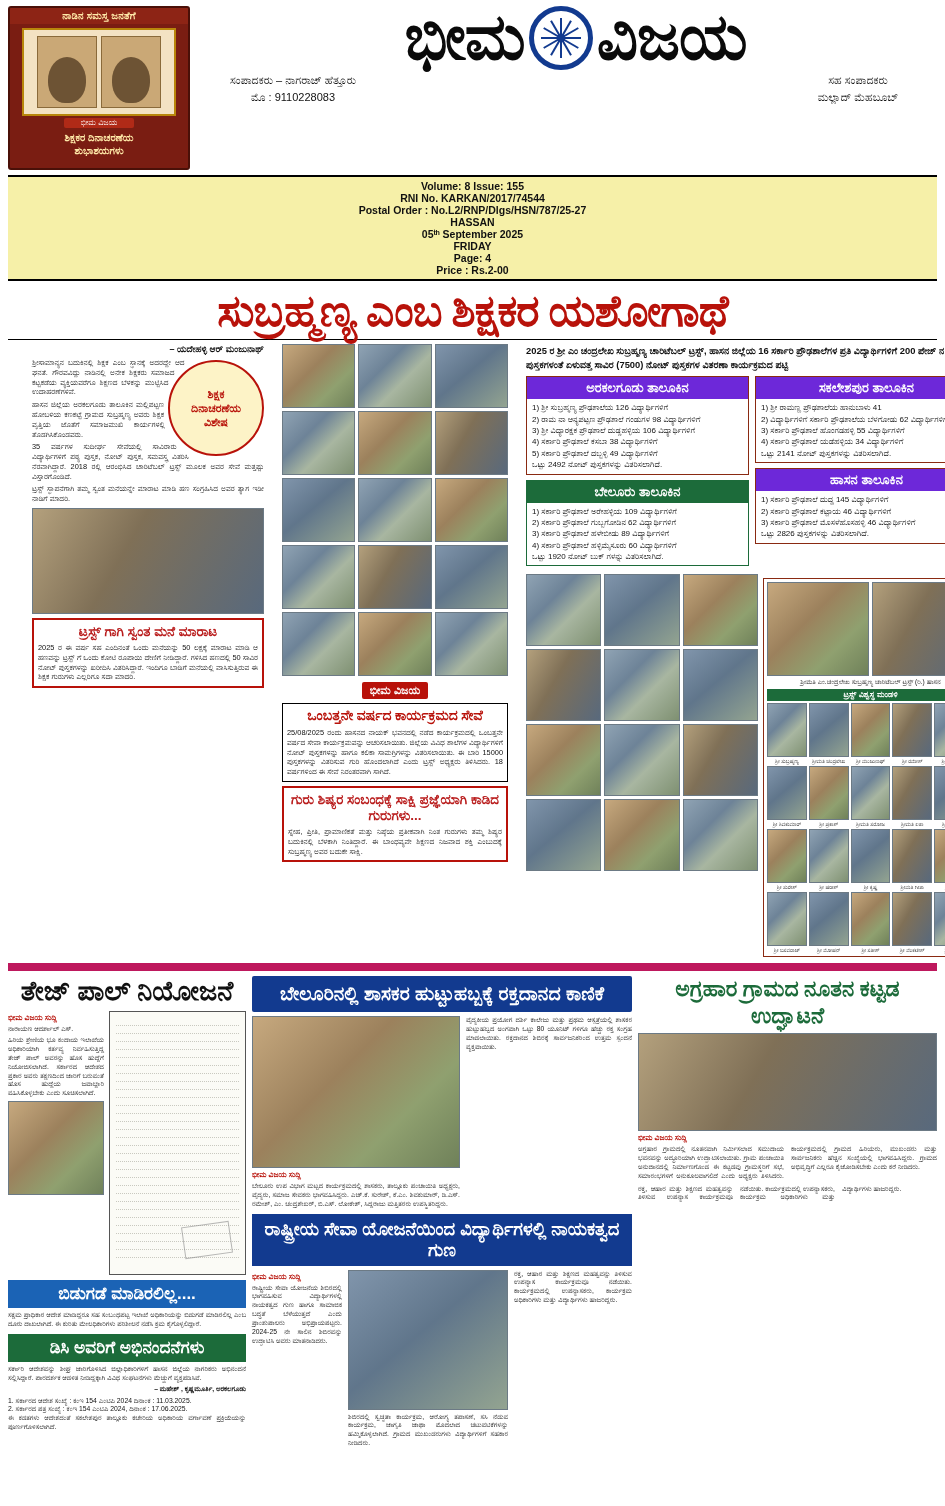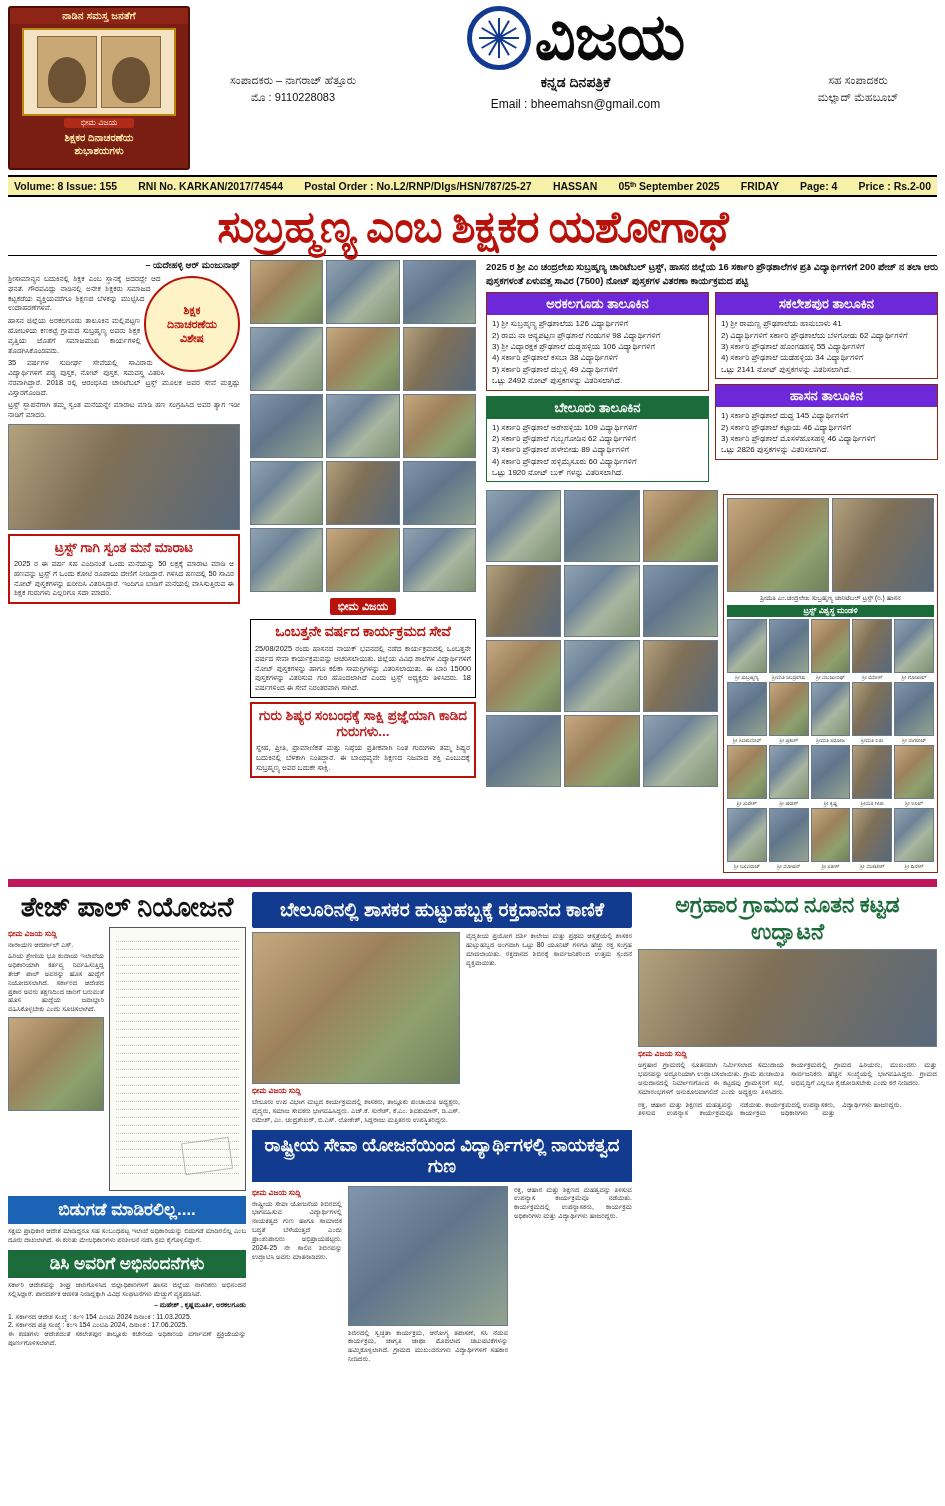--- a/index.html
+++ b/index.html
@@ -59,21 +59,21 @@
   .mh-subrow{display:flex;justify-content:space-between;align-items:flex-start;margin-top:2px;padding:0 4px;}
   .mh-left,.mh-right{font-size:11px;line-height:1.5;text-align:center;min-width:150px;}
   .mh-mid{font-size:12px;text-align:center;line-height:1.5;}
   .mh-mid .kn{font-size:13px;font-weight:bold;}
   .mh-email{font-size:12px;margin-top:2px;}
 
   
   .infobar{
     margin-top:5px;border-top:2px solid #000;border-bottom:2px solid #000;
     background:#f6f0a8;display:flex;align-items:center;justify-content:space-between;
-    font-size:10.5px;font-weight:bold;padding:3px 6px;
+    font-size:10.5px;font-weight:bold;padding:3px 6px;flex-direction:column;
   }
   .infobar span{white-space:nowrap;}
 
   
   .headline{
     text-align:center;font-family:"Liberation Serif", serif;font-weight:bold;
     font-size:44px;color:#b8120a;letter-spacing:-1px;margin:8px 0 4px 0;line-height:1.05;
   }
   .rule{border-bottom:1px solid #000;margin:2px 0 4px 0;}
 
@@ -85,21 +85,21 @@
   .photo::after{
     content:"";position:absolute;inset:0;
     background:linear-gradient(135deg,#8fa3b4 0%,#6b8196 35%,#a9b7a0 60%,#7d8f6e 100%);
     opacity:.95;
   }
   .photo.warm::after{background:linear-gradient(135deg,#c9a97c 0%,#9c7f58 40%,#8fa06c 70%,#6d7f55 100%);}
   .photo.cool::after{background:linear-gradient(140deg,#7f94ab 0%,#5d7389 45%,#93a48f 100%);}
   .photo.ind::after{background:linear-gradient(120deg,#b5a07a 0%,#7e6d52 40%,#55667a 100%);}
 
   
-  .main{display:flex;gap:10px;margin-top:2px;}
+  .main{display:flex;gap:18px;margin-top:2px;margin-left:24px;}
   .col-a{width:232px;flex:0 0 232px;}
   .col-b{width:226px;flex:0 0 226px;}
   .col-c{width:465px;flex:1 1 auto;}
 
   .lead-name{text-align:right;font-size:9px;font-weight:bold;margin-bottom:3px;}
   .seal{
     width:92px;height:92px;border-radius:50%;border:2px solid #b8120a;background:#fdf3c7;
     display:flex;align-items:center;justify-content:center;text-align:center;
     font-size:11px;font-weight:bold;color:#b8120a;line-height:1.3;
     float:right;margin:2px 0 3px 4px;shape-outside:circle(50%);
@@ -205,37 +205,34 @@
             <div class="pfill"></div>
           </div>
       </div>
       <div class="bm">ಭೀಮ ವಿಜಯ</div>
       <div class="bb" style="white-space:pre-line;">ಶಿಕ್ಷಕರ ದಿನಾಚರಣೆಯ
 ಶುಭಾಶಯಗಳು</div>
     </div>
 
     <div class="mh-center">
       <div class="mh-title">
+        <span>ಭೀಮ</span>
         <span class="chakra">
             <i></i>
             <i></i>
             <i></i>
             <i></i>
             <b></b>
           </span>
         <span>ವಿಜಯ</span>
       </div>
       <div class="mh-subrow">
         <div class="mh-left">
           <div>ಸಂಪಾದಕರು – ನಾಗರಾಜ್ ಹೆತ್ತೂರು</div>
           <div>ಮೊ : 9110228083</div>
-        </div>
-        <div class="mh-mid">
-          <div class="kn" style="font-size:14px;font-weight:bold;">ಕನ್ನಡ ದಿನಪತ್ರಿಕೆ</div>
-          <div class="mh-email">Email : bheemahsn@gmail.com</div>
         </div>
         <div class="mh-right">
           <div>ಸಹ ಸಂಪಾದಕರು</div>
           <div>ಮಲ್ಲಾದ್ ಮೆಹಬೂಬ್</div>
         </div>
       </div>
     </div>
   </div>
 
   <div class="infobar">

